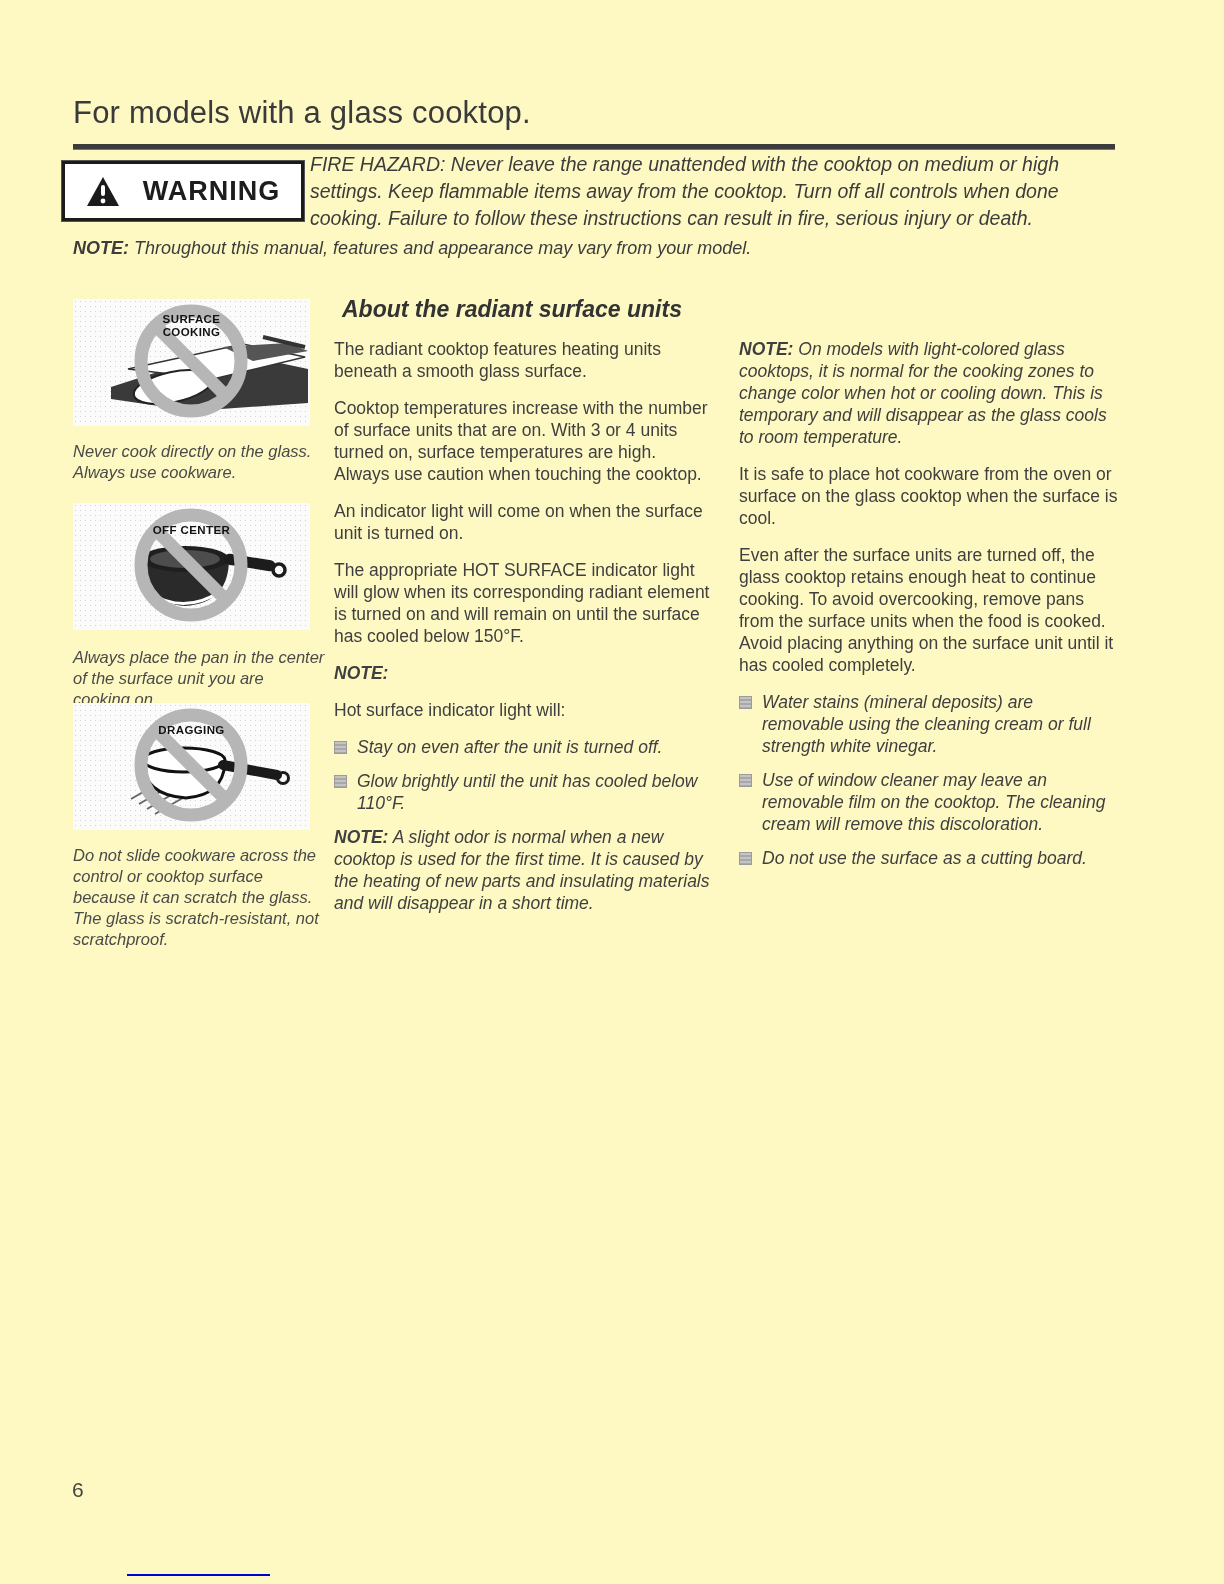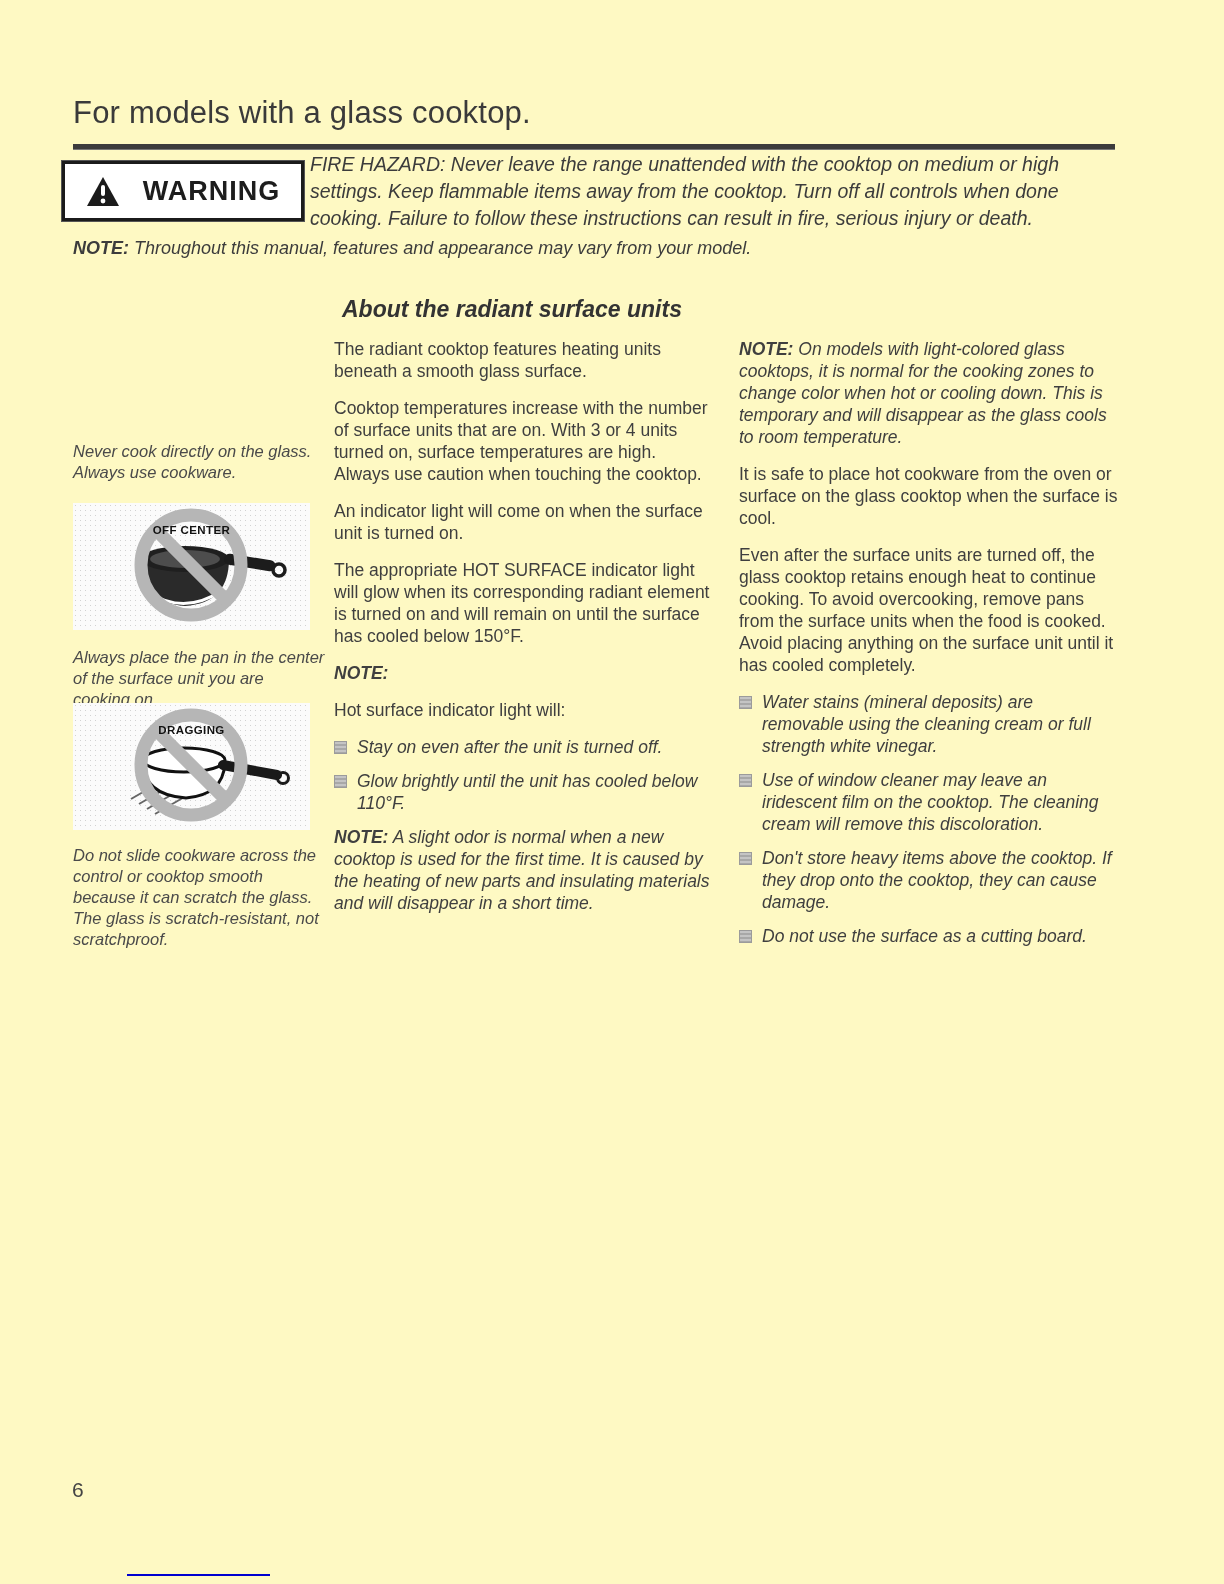--- a/index.html
+++ b/index.html
@@ -91,20 +91,33 @@
     </span>
     <span class="warning-label">WARNING</span>
   </div>
 
   <div class="warning-text">FIRE HAZARD: Never leave the range unattended with the cooktop on medium or high settings. Keep flammable items away from the cooktop. Turn off all controls when done cooking. Failure to follow these instructions can result in fire, serious injury or death.</div>
 
   <div class="top-note">
     <b class="nl">NOTE:</b><span> Throughout this manual, features and appearance may vary from your model.</span>
   </div>
 
+  <div class="figure" style="top:299px;">
+    <svg class="figimg" viewBox="0 0 237 127">
+      <polygon points="38,88 150,52 235,70 235,104 120,112 38,100" fill="#3a3a3a"></polygon>
+      <polygon points="55,70 170,45 232,58 140,80" fill="#ffffff" stroke="#333" stroke-width="1.5"></polygon>
+      <polygon points="150,48 215,44 235,52 180,62" fill="#555"></polygon>
+      <ellipse cx="100" cy="88" rx="40" ry="15" fill="#ffffff" stroke="#222" stroke-width="2" transform="rotate(-12 100 88)"></ellipse>
+      <line x1="190" y1="38" x2="232" y2="48" stroke="#333" stroke-width="4"></line>
+      <circle cx="118" cy="62" r="50" fill="none" stroke="#b6b6b6" stroke-width="13"></circle>
+      <line x1="83" y1="27" x2="153" y2="97" stroke="#b6b6b6" stroke-width="13"></line>
+    </svg>
+    <div class="figure-badge badge-two-line">SURFACE
+COOKING</div>
+  </div>
   <div class="caption" style="top:441px;">Never cook directly on the glass. Always use cookware.</div>
 
   <div class="figure" style="top:503px;">
     <svg class="figimg" viewBox="0 0 237 127">
       <path d="M68 56 Q68 100 112 103 Q156 100 156 56 Z" fill="#2a2a2a"></path>
       <ellipse cx="112" cy="56" rx="44" ry="13" fill="#1f1f1f"></ellipse>
       <ellipse cx="112" cy="56" rx="35" ry="9" fill="#4d4d4d"></ellipse>
       <rect x="152" y="50" width="52" height="11" rx="5.5" fill="#1c1c1c" transform="rotate(9 152 50)"></rect>
       <circle cx="206" cy="67" r="6" fill="none" stroke="#1c1c1c" stroke-width="3.5"></circle>
       <path d="M76 90 Q112 112 148 88" stroke="#ffffff" stroke-width="3" fill="none"></path>
@@ -125,21 +138,21 @@
       </g>
       <path d="M70 58 Q70 92 113 95 Q150 92 152 60 Z" fill="#ffffff" stroke="#111" stroke-width="3"></path>
       <ellipse cx="111" cy="57" rx="41" ry="12" fill="#ffffff" stroke="#111" stroke-width="3"></ellipse>
       <path d="M150 62 L204 72" stroke="#1a1a1a" stroke-width="10" stroke-linecap="round"></path>
       <circle cx="210" cy="75" r="5.5" fill="none" stroke="#1a1a1a" stroke-width="3"></circle>
       <circle cx="118" cy="62" r="50" fill="none" stroke="#b6b6b6" stroke-width="13"></circle>
       <line x1="83" y1="27" x2="153" y2="97" stroke="#b6b6b6" stroke-width="13"></line>
     </svg>
     <div class="figure-badge badge-one-line">DRAGGING</div>
   </div>
-  <div class="caption" style="top:845px;">Do not slide cookware across the control or cooktop smooth because it can scratch the glass. The glass is scratch-resistant, not scratchproof.</div>
+  <div class="caption" style="top:845px;">Do not slide cookware across the control or cooktop surface because it can scratch the glass. The glass is scratch-resistant, not scratchproof.</div>
 
   <div class="col col-middle">
     <h2>About the radiant surface units</h2>
     <p>The radiant cooktop features heating units beneath a smooth glass surface.</p>
     <p>Cooktop temperatures increase with the number of surface units that are on. With 3 or 4 units turned on, surface temperatures are high. Always use caution when touching the cooktop.</p>
     <p>An indicator light will come on when the surface unit is turned on.</p>
     <p>The appropriate HOT SURFACE indicator light will glow when its corresponding radiant element is turned on and will remain on until the surface has cooled below 150°F.</p>
     <p class="note-line">NOTE:</p>
     <p>Hot surface indicator light will:</p>
     <div class="bullet">
@@ -160,25 +173,21 @@
       <b class="nl">NOTE:</b><span> On models with light-colored glass cooktops, it is normal for the cooking zones to change color when hot or cooling down. This is temporary and will disappear as the glass cools to room temperature.</span>
     </p>
     <p>It is safe to place hot cookware from the oven or surface on the glass cooktop when the surface is cool.</p>
     <p>Even after the surface units are turned off, the glass cooktop retains enough heat to continue cooking. To avoid overcooking, remove pans from the surface units when the food is cooked. Avoid placing anything on the surface unit until it has cooled completely.</p>
     <div class="bullet">
       <span class="sq"></span>
       <span>Water stains (mineral deposits) are removable using the cleaning cream or full strength white vinegar.</span>
     </div>
     <div class="bullet">
       <span class="sq"></span>
-      <span>Use of window cleaner may leave an iridescent film on the cooktop. The cleaning cream will remove this discoloration.</span>
-    </div>
-    <div class="bullet">
-      <span class="sq"></span>
-      <span>Don't store heavy items above the cooktop. If they drop onto the cooktop, they can cause damage.</span>
+      <span>Use of window cleaner may leave an removable film on the cooktop. The cleaning cream will remove this discoloration.</span>
     </div>
     <div class="bullet">
       <span class="sq"></span>
       <span>Do not use the surface as a cutting board.</span>
     </div>
   </div>
 
   <div class="page-number">6</div>
   <div class="footer-link-line"></div>
 

